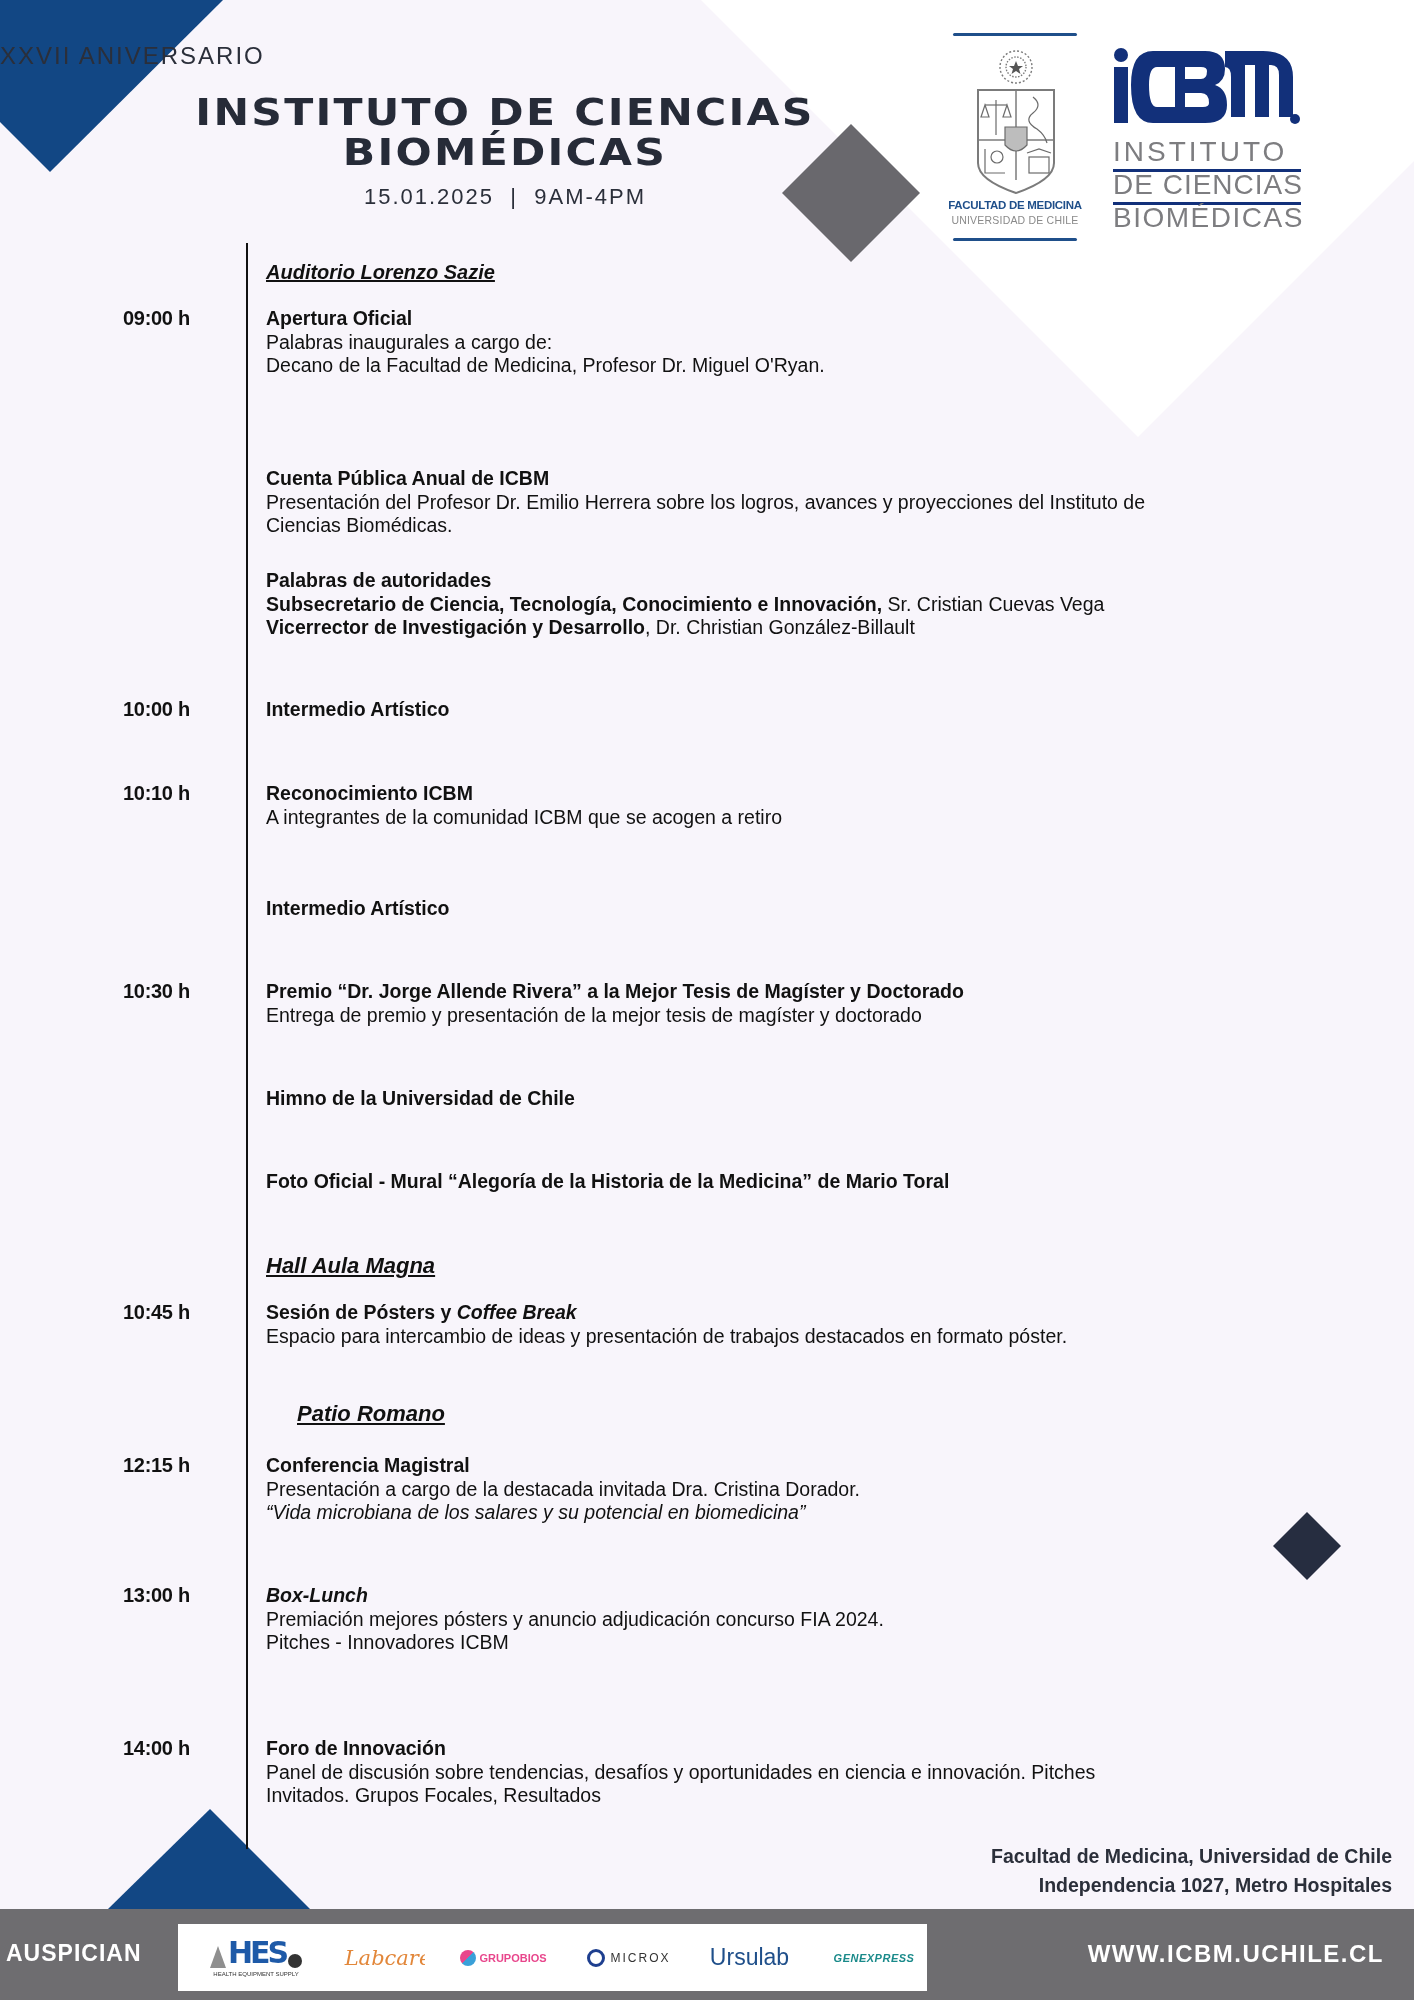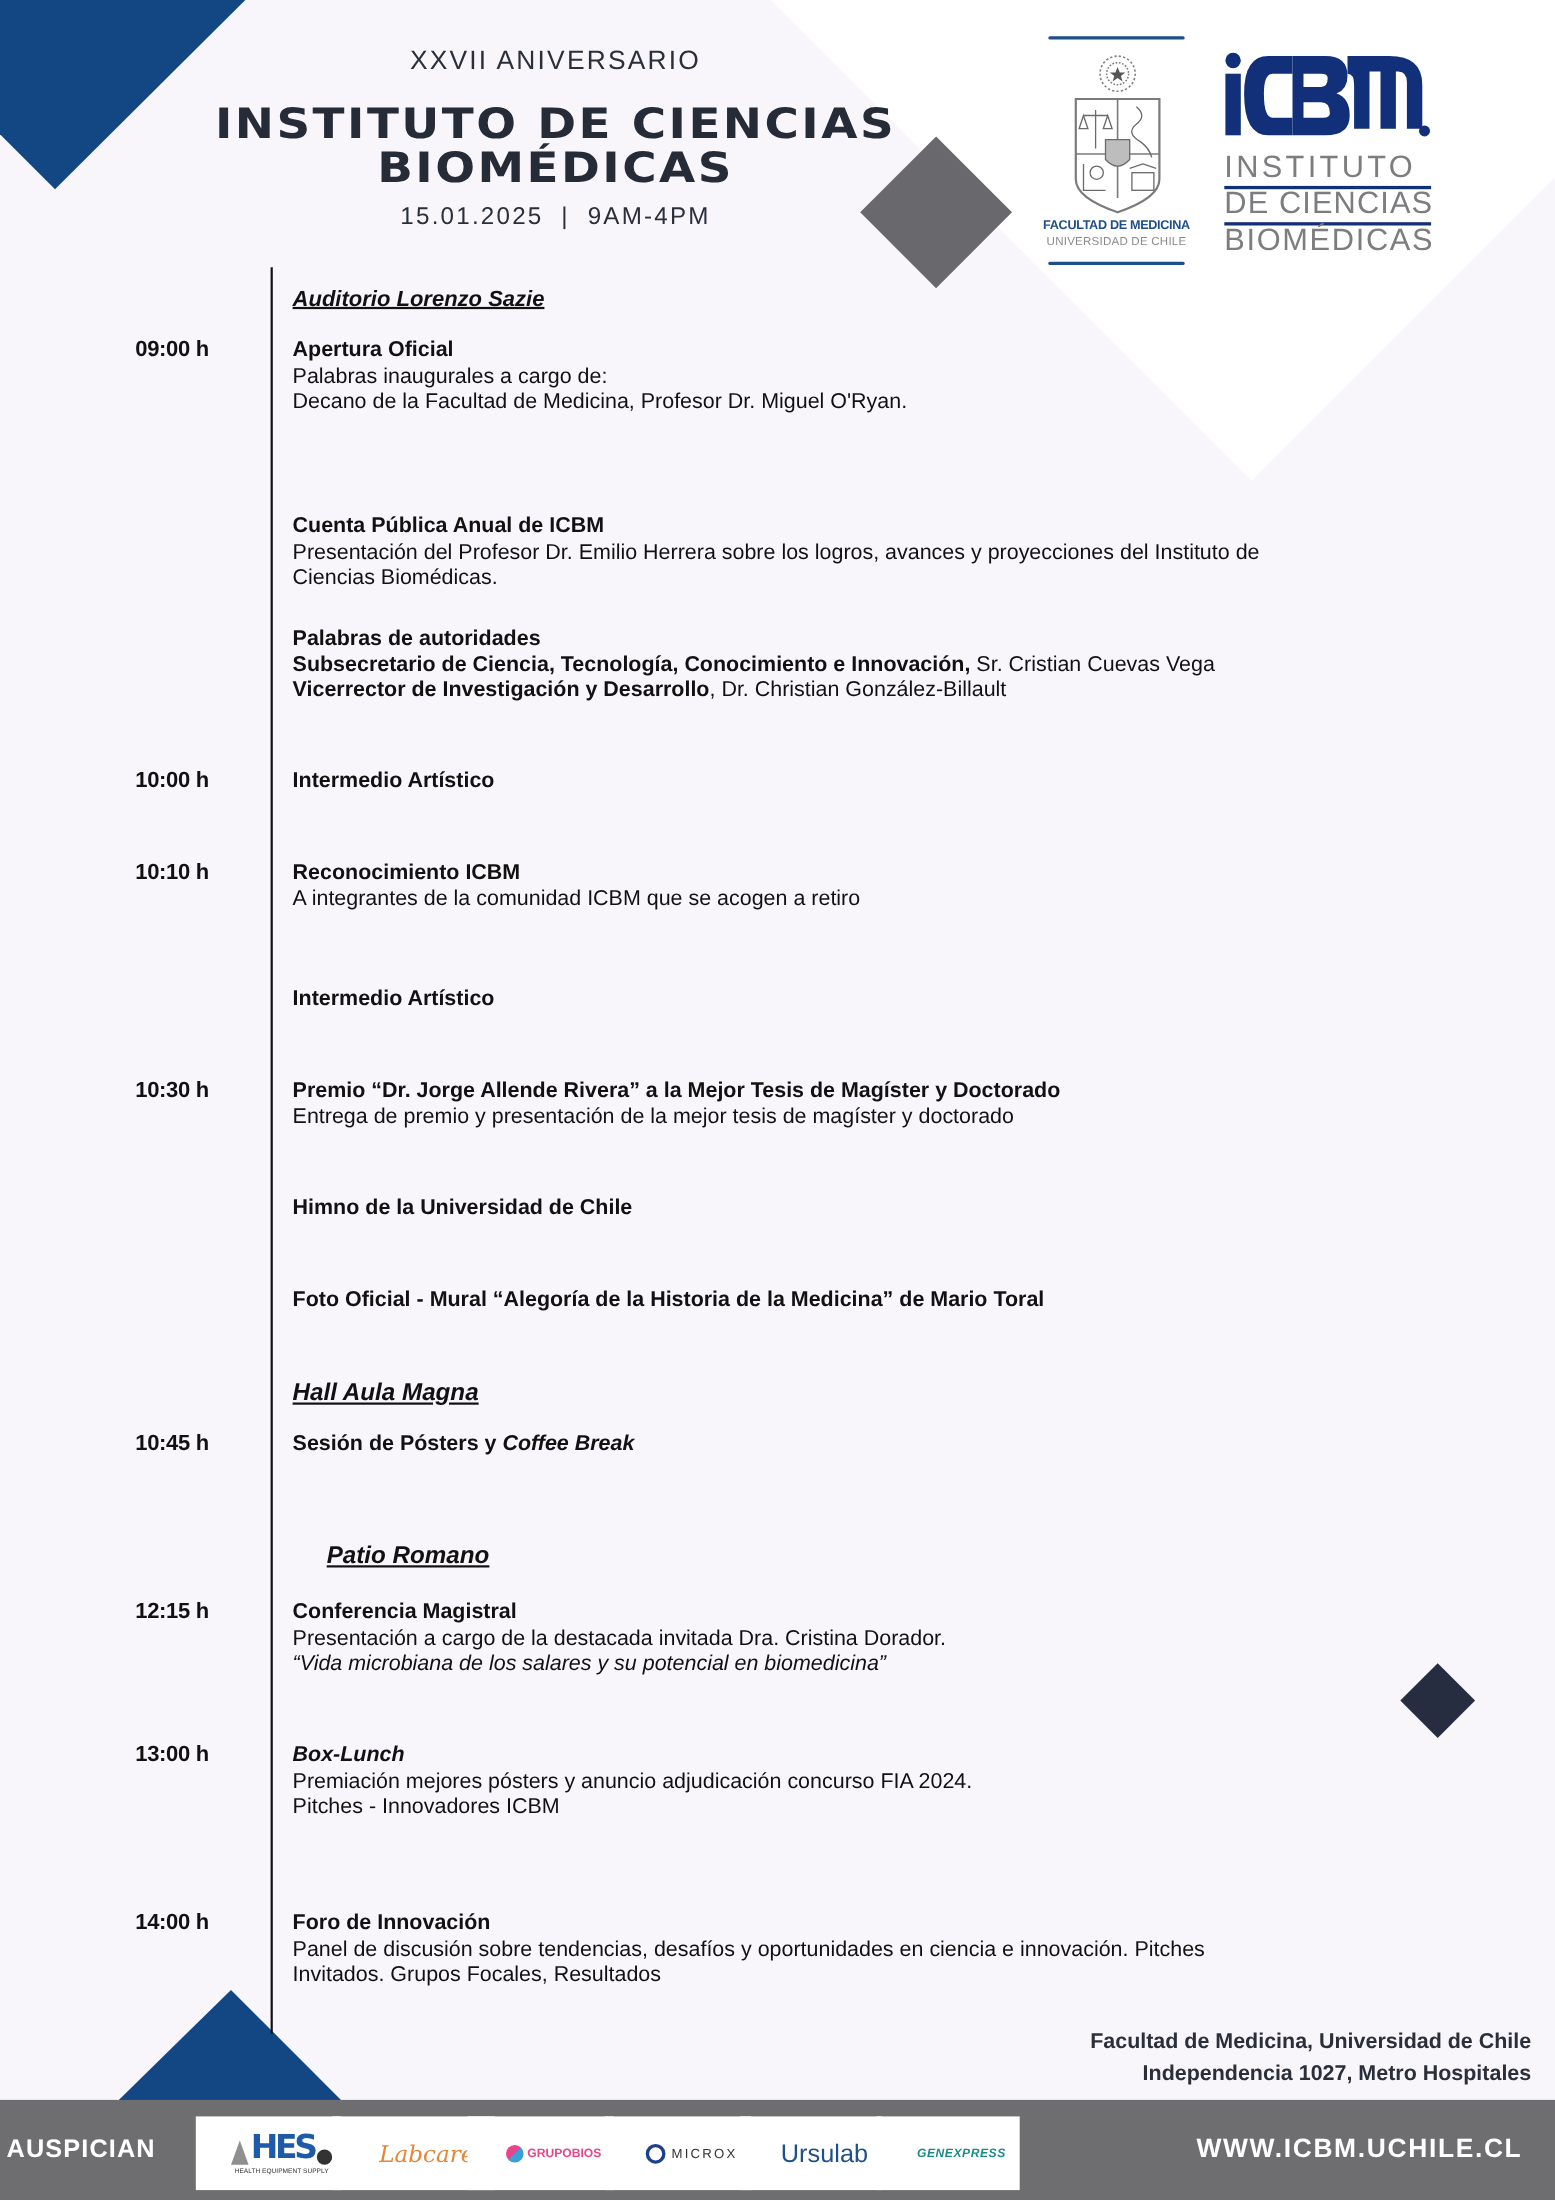--- a/index.html
+++ b/index.html
@@ -1,20 +1,20 @@
 <!DOCTYPE html>
 <html><head>
 <meta charset="utf-8">
 <style>
   html,body{margin:0;padding:0;}
   body{width:1414px;height:2000px;position:relative;overflow:hidden;background:#f8f5fb;font-family:"Liberation Sans","DejaVu Sans",sans-serif;color:#111;}
   .abs{position:absolute;}
   .shape{position:absolute;}
   svg{display:block;}
-  .hdr-small{position:absolute;left:0;width:1010px;text-align:center;top:42px;font-size:24px;letter-spacing:2px;color:#2b2f3a;}
+  .hdr-small{position:absolute;left:0;width:1010px;text-align:left;top:42px;font-size:24px;letter-spacing:2px;color:#2b2f3a;}
   .hdr-title{position:absolute;left:0;width:1010px;text-align:center;top:92px;font-family:"DejaVu Sans",sans-serif;font-weight:bold;font-size:38px;line-height:40px;letter-spacing:2px;color:#262b38;transform:scaleX(1.12);transform-origin:505px 0;}
   .hdr-date{position:absolute;left:0;width:1010px;text-align:center;top:184px;font-size:22px;letter-spacing:2px;color:#2b2f3a;}
   .timeline{position:absolute;left:246px;top:243px;width:2px;height:1606px;background:#111;}
   .time{position:absolute;left:123px;font-size:20px;font-weight:bold;letter-spacing:-0.3px;}
   .blk{position:absolute;left:266px;width:1100px;font-size:19.5px;line-height:23.5px;}
   .venue{font-weight:bold;font-style:italic;text-decoration:underline;font-size:20px;}
   .venue.big{font-size:22px;}
   .ttl{font-weight:bold;}
   .it{font-style:italic;}
   .addr{position:absolute;right:22px;top:1842px;text-align:right;font-weight:bold;font-size:19.5px;line-height:29px;color:#2b2f3a;}
@@ -143,20 +143,21 @@
 </div>
 
 <div class="blk" style="top:1170px;">
   <div class="ttl">Foto Oficial - Mural “Alegoría de la Historia de la Medicina” de Mario Toral</div>
 </div>
 
 <div class="blk venue big" style="top:1254px;">Hall Aula Magna</div>
 
 <div class="blk" style="top:1301px;">
   <div class="ttl"><span style="white-space:pre;">Sesión de Pósters y </span><span class="it">Coffee Break</span></div>
+  <div>Espacio para intercambio de ideas y presentación de trabajos destacados en formato póster.</div>
 </div>
 
 <div class="blk venue big" style="top:1402px;margin-left:31px;">Patio Romano</div>
 
 <div class="blk" style="top:1454px;">
   <div class="ttl">Conferencia Magistral</div>
   <div>Presentación a cargo de la destacada invitada Dra. Cristina Dorador.</div>
   <div class="it">“Vida microbiana de los salares y su potencial en biomedicina”</div>
 </div>
 

